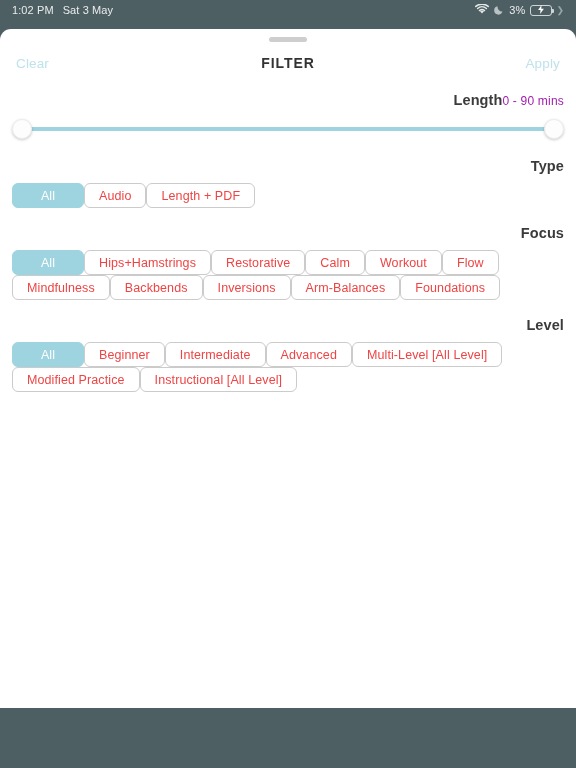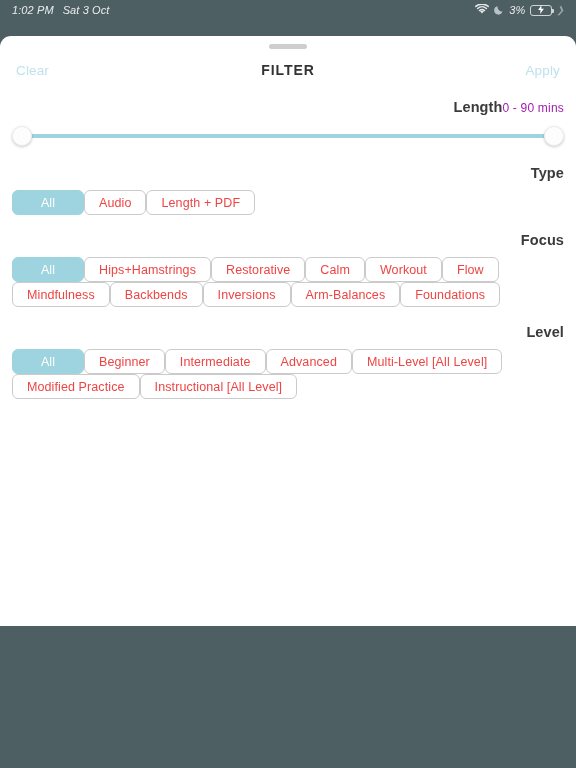--- a/index.html
+++ b/index.html
@@ -22,21 +22,20 @@
     top: 0; left: 0;
     width: 576px;
     height: 20px;
     display: flex;
     align-items: center;
     justify-content: space-between;
     padding: 0 12px;
     color: #e9eced;
     font-size: 11px;
     z-index: 30;
-    font-style: italic;
   }
   .status-left {
     display: flex;
     align-items: center;
     gap: 9px;
     letter-spacing: 0.1px;
   }
   .status-right {
     display: flex;
     align-items: center;
@@ -91,24 +90,24 @@
     font-size: 9px;
     color: rgba(200,150,140,0.30);
     filter: blur(1.2px);
     z-index: 1;
     user-select: none;
   }
 
   
   .sheet {
     position: absolute;
-    top: 36px;
+    top: 29px;
     left: 0;
     width: 576px;
-    height: 590px;
+    height: 679px;
     background: #ffffff;
     border-radius: 11px 11px 0 0;
     z-index: 10;
     overflow: hidden;
   }
 
   .grabber-wrap {
     height: 15px;
     display: flex;
     align-items: center;
@@ -243,21 +242,21 @@
     color: #ffffff;
     min-width: 72px;
   }
 </style>
 </head>
 <body>
 
 <div class="status-bar">
   <div class="status-left">
     <span>1:02 PM</span>
-    <span>Sat 3 Oct</span>
+    <span>Sat 3 May</span>
   </div>
   <div class="status-right">
     <span class="wifi-icon">
       <svg width="14" height="11" viewBox="0 0 14 11">
         <path d="M7 9.6 L9 7.2 C7.9 6.3 6.1 6.3 5 7.2 Z" fill="#e3e8e9"></path>
         <path d="M2.6 4.5 C5.2 2.2 8.8 2.2 11.4 4.5" stroke="#e3e8e9" stroke-width="1.5" fill="none" stroke-linecap="round"></path>
         <path d="M4.4 6.6 C6 5.2 8 5.2 9.6 6.6" stroke="#e3e8e9" stroke-width="1.4" fill="none" stroke-linecap="round"></path>
         <path d="M0.8 2.4 C4.3 -0.6 9.7 -0.6 13.2 2.4" stroke="#e3e8e9" stroke-width="1.5" fill="none" stroke-linecap="round"></path>
       </svg>
     </span>

